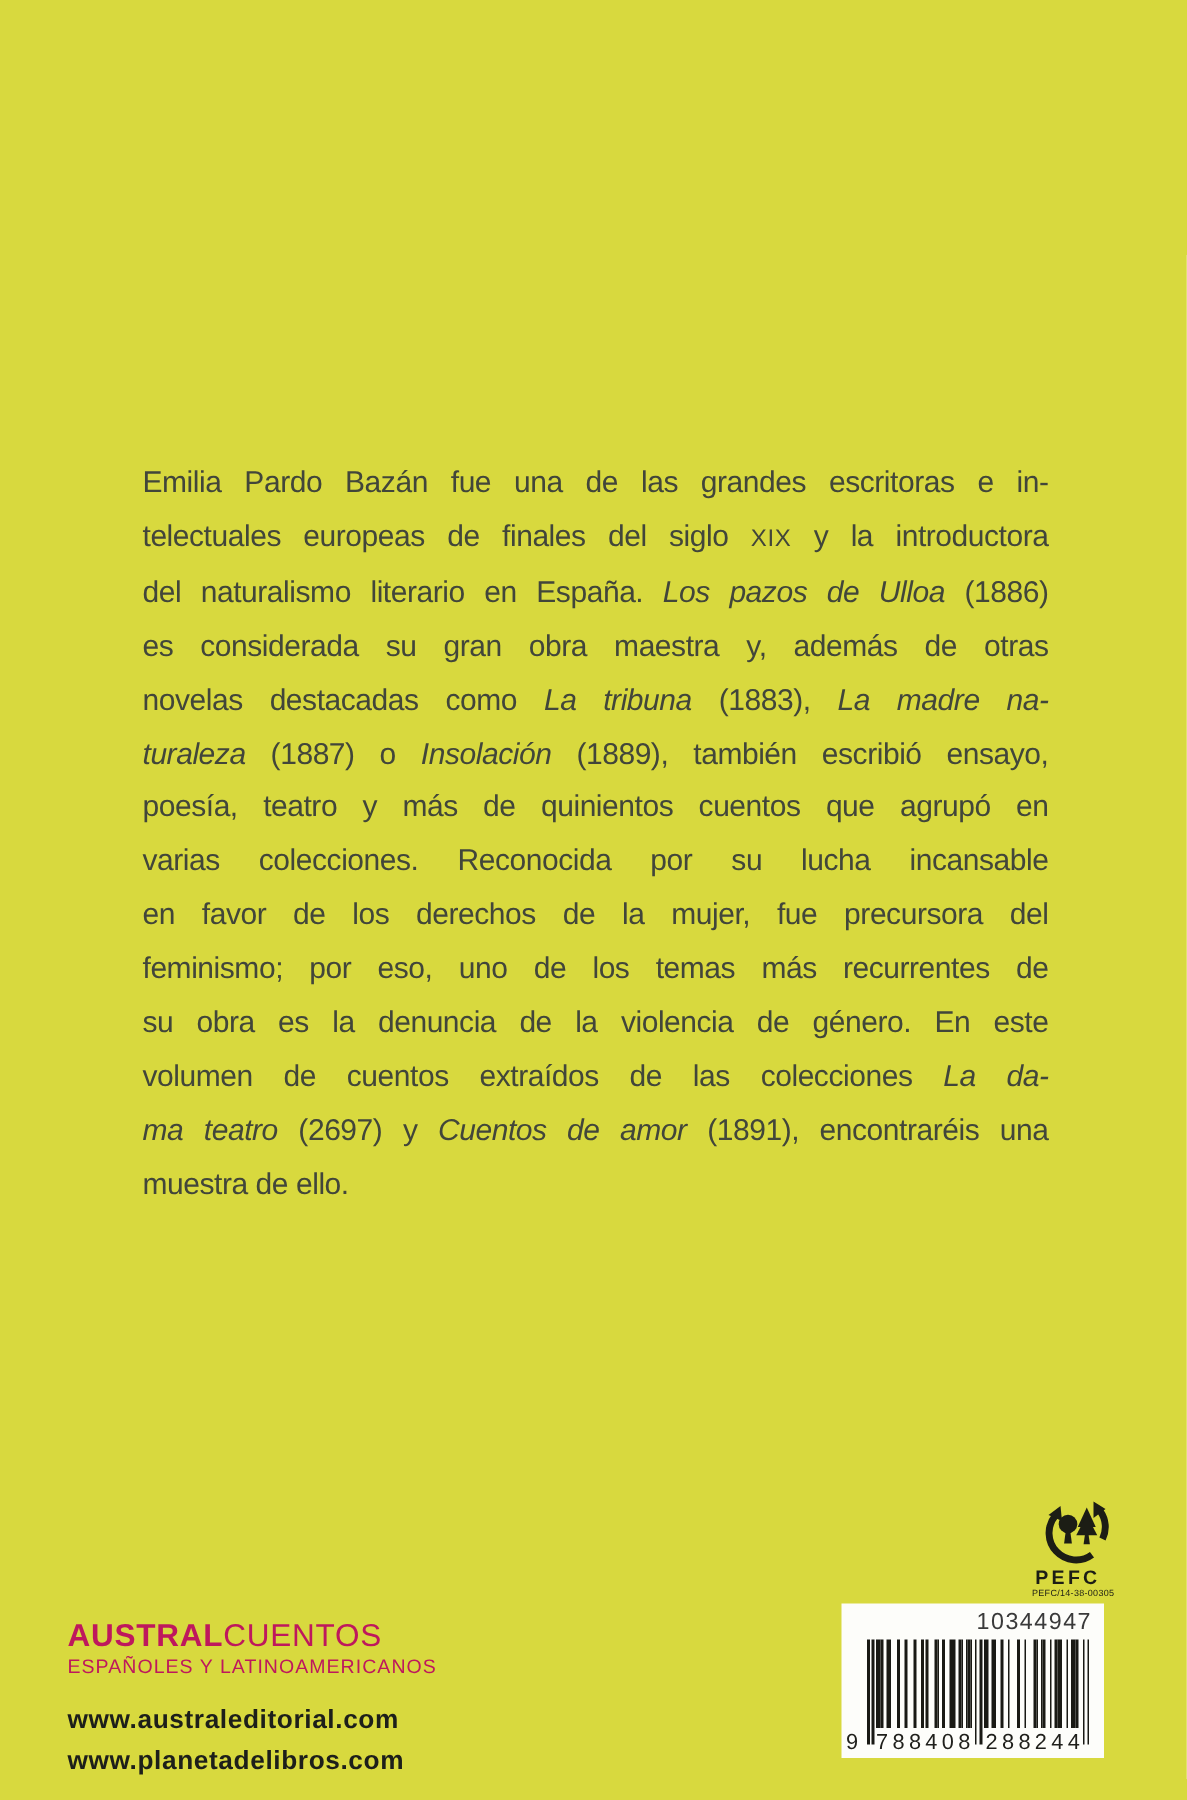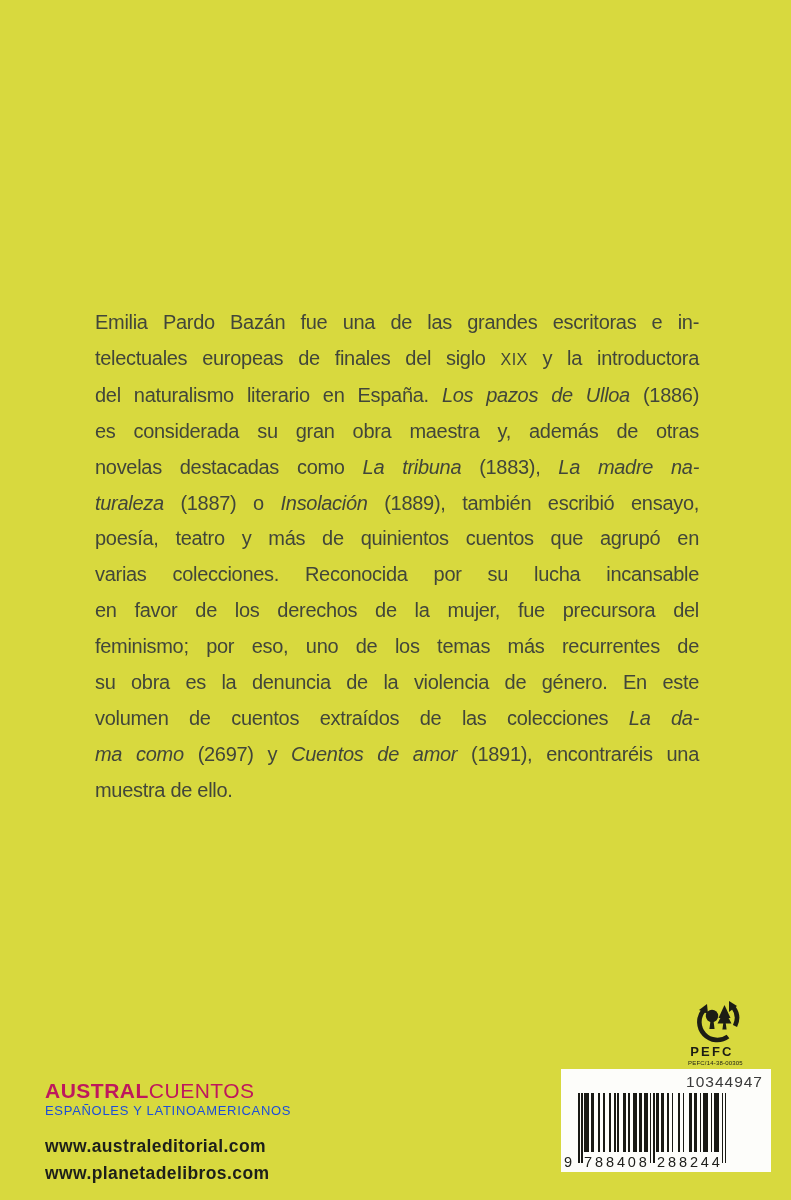--- a/index.html
+++ b/index.html
@@ -44,21 +44,21 @@
     white-space: nowrap;
   }
   .brand-bold { font-weight: 700; }
   .brand-light { font-weight: 400; }
   .brand-sub {
     position: absolute;
     left: 45px;
     top: 1103px;
     font-size: 13px;
     letter-spacing: 0.7px;
-    color: #1d4ed8;
+    color: #be185d;
     white-space: nowrap;
   }
   .urls {
     position: absolute;
     left: 45px;
     top: 1133px;
     font-size: 17.5px;
     font-weight: 700;
     letter-spacing: 0.4px;
     line-height: 27px;
@@ -87,21 +87,21 @@
     letter-spacing: 0.2px;
     margin-top: 1px;
     white-space: nowrap;
   }
 
   
   .barcode-box {
     position: absolute;
     left: 561px;
     top: 1069px;
-    width: 210px;
+    width: 175px;
     height: 103px;
     background: #fdfdfa;
   }
   .barcode-number {
     position: absolute;
     top: 4px;
     right: 8px;
     font-size: 15.5px;
     letter-spacing: 1px;
     color: #3a3a3a;
@@ -140,21 +140,21 @@
       <div class="line"><span>del naturalismo literario en España. </span><span class="it">Los pazos de Ulloa</span><span> (1886)</span></div>
       <div class="line"><span>es considerada su gran obra maestra y, además de otras</span></div>
       <div class="line"><span>novelas destacadas como </span><span class="it">La tribuna</span><span> (1883), </span><span class="it">La madre na-</span></div>
       <div class="line"><span class="it">turaleza</span><span> (1887) o </span><span class="it">Insolación</span><span> (1889), también escribió ensayo,</span></div>
       <div class="line"><span>poesía, teatro y más de quinientos cuentos que agrupó en</span></div>
       <div class="line"><span>varias colecciones. Reconocida por su lucha incansable</span></div>
       <div class="line"><span>en favor de los derechos de la mujer, fue precursora del</span></div>
       <div class="line"><span>feminismo; por eso, uno de los temas más recurrentes de</span></div>
       <div class="line"><span>su obra es la denuncia de la violencia de género. En este</span></div>
       <div class="line"><span>volumen de cuentos extraídos de las colecciones </span><span class="it">La da-</span></div>
-      <div class="line"><span class="it">ma como</span><span> (2697) y </span><span class="it">Cuentos de amor</span><span> (1891), encontraréis una</span></div>
+      <div class="line"><span class="it">ma teatro</span><span> (2697) y </span><span class="it">Cuentos de amor</span><span> (1891), encontraréis una</span></div>
       <div class="line flush"><span>muestra de ello.</span></div>
     </div>
 
   <div class="brand-line">
     <span class="brand-bold">AUSTRAL</span><span class="brand-light">CUENTOS</span>
   </div>
   <div class="brand-sub">ESPAÑOLES Y LATINOAMERICANOS</div>
   <div class="urls">
     <div>www.australeditorial.com</div>
     <div>www.planetadelibros.com</div>

